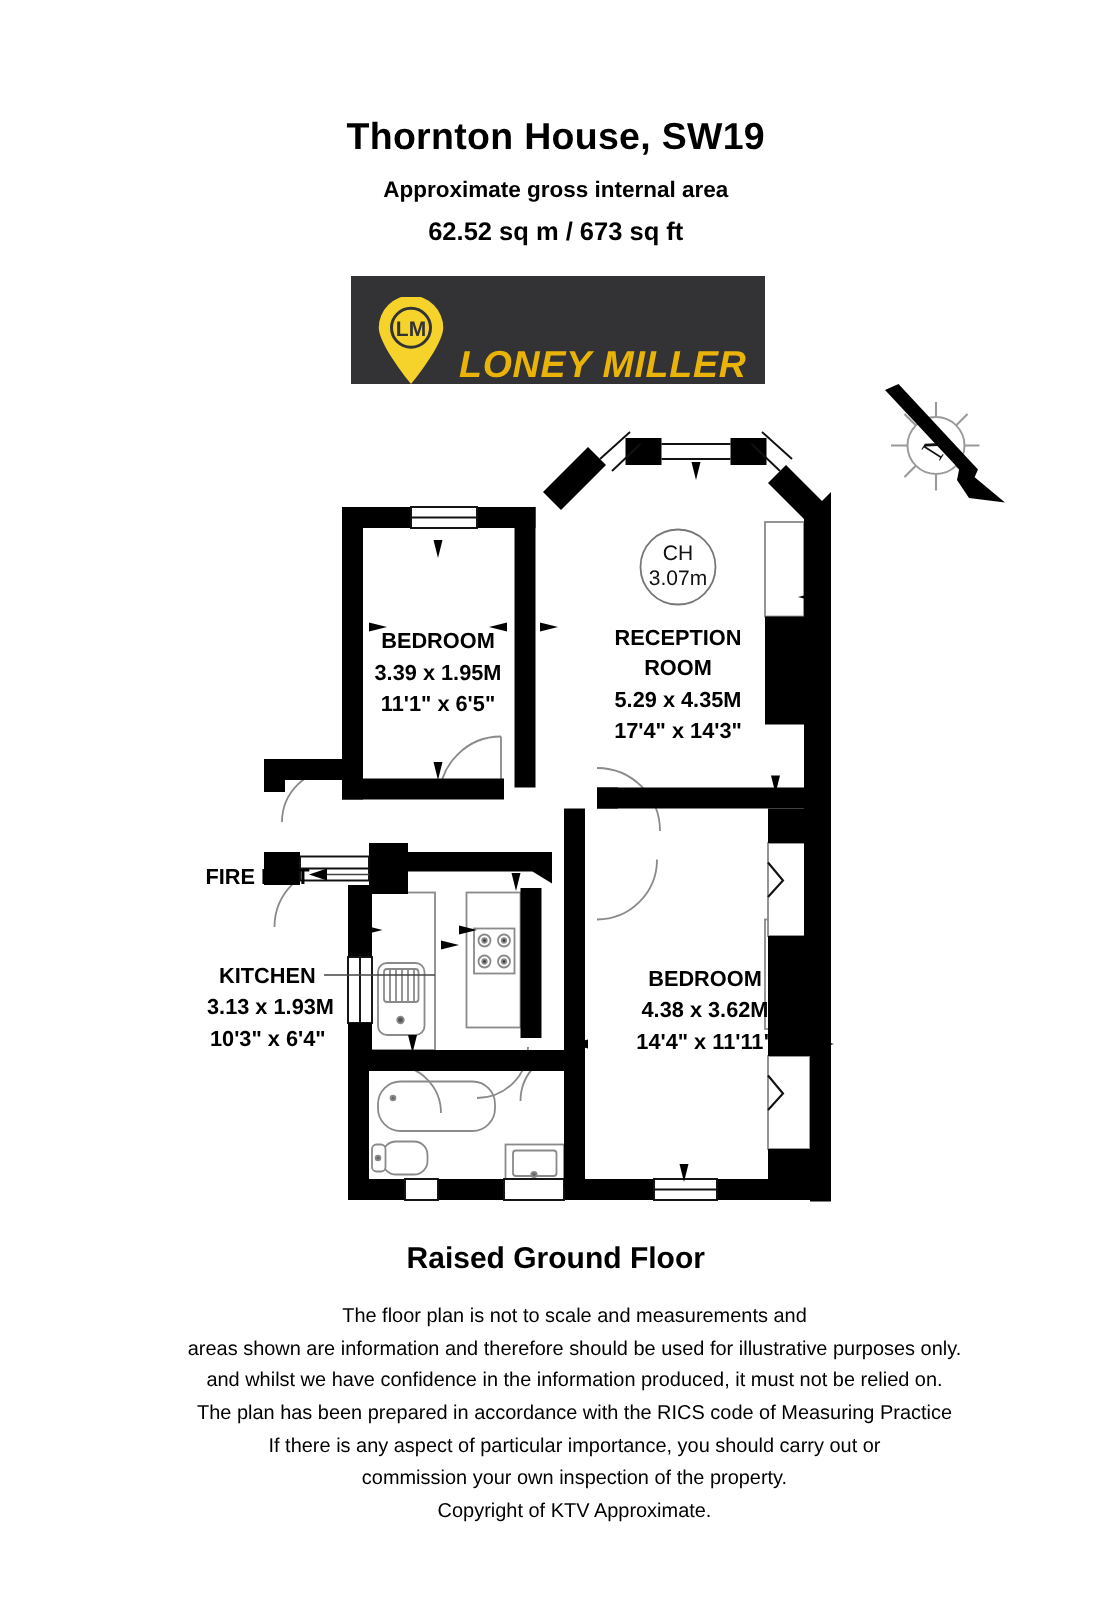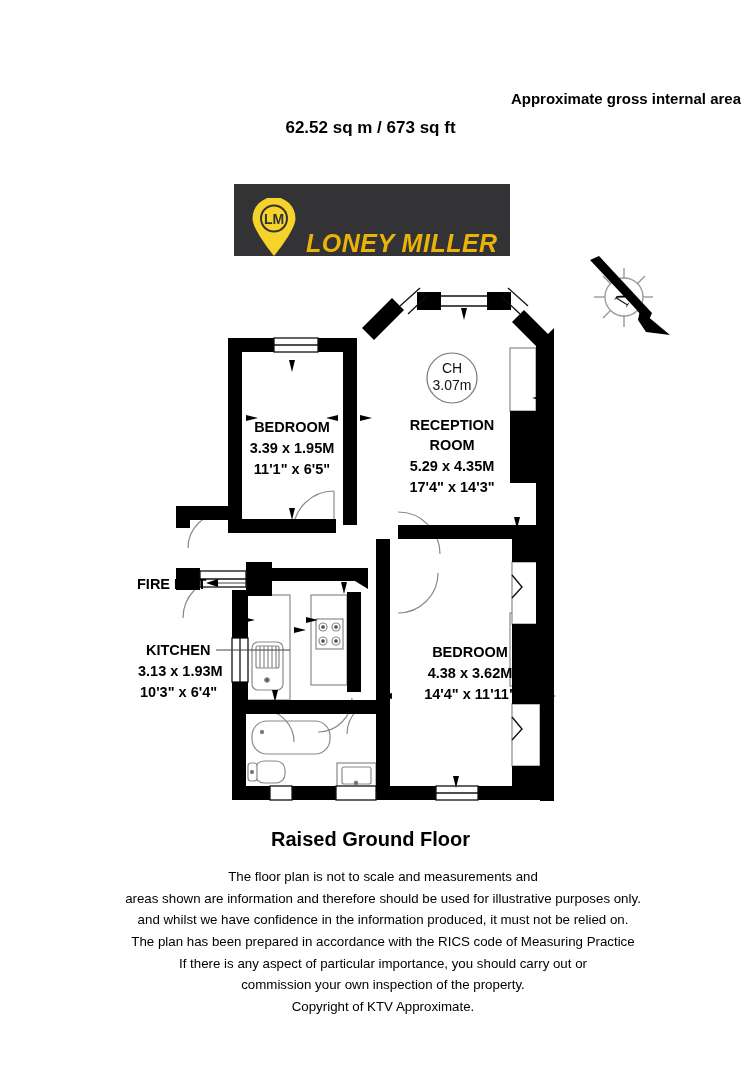--- a/index.html
+++ b/index.html
@@ -7,21 +7,21 @@
   body{
     width:741px;height:1080px;position:relative;overflow:hidden;
     font-family:"Liberation Sans","DejaVu Sans",sans-serif;
     color:#000;
   }
   .page{position:absolute;inset:0;}
 
   
   .header{position:absolute;left:0;top:78px;width:741px;text-align:center;}
   .title{font-size:25px;font-weight:bold;letter-spacing:.2px;line-height:1.1;}
-  .subtitle{font-size:15px;font-weight:bold;margin-top:13px;line-height:1.1;text-align:right;}
+  .subtitle{font-size:15px;font-weight:bold;margin-top:13px;line-height:1.1;}
   .area{font-size:17px;font-weight:bold;margin-top:11px;line-height:1.1;}
 
   
   .logo-box{
     position:absolute;left:234px;top:184px;width:276px;height:72px;
     background:#333336;display:flex;align-items:flex-end;
   }
   .logo-pin{position:relative;width:46px;height:58px;margin-left:17px;flex:0 0 auto;}
   .logo-pin svg{display:block;}
   .logo-word{
@@ -50,20 +50,21 @@
     font-size:13.3px;line-height:1.63;
   }
   .disclaimer div{white-space:nowrap;padding-left:25px;}
 </style>
 </head>
 <body>
 
 <div class="page">
 
   <div class="header">
+    <div class="title">Thornton House, SW19</div>
     <div class="subtitle">Approximate gross internal area</div>
     <div class="area">62.52 sq m / 673 sq ft</div>
   </div>
 
   <div class="logo-box">
     <div class="logo-pin">
       <svg width="46" height="58" viewBox="0 0 46 58">
         <path d="M23 58 C23 58 1.5 32 1.5 20.5 A21.5 21.5 0 0 1 44.5 20.5 C44.5 32 23 58 23 58 Z" fill="#f6d32b"></path>
         <circle cx="23" cy="20.5" r="13" fill="none" stroke="#333336" stroke-width="2"></circle>
         <text x="23" y="26" text-anchor="middle" fill="#333336" font-family="Liberation Sans, sans-serif" font-size="14" font-weight="bold">LM</text>

